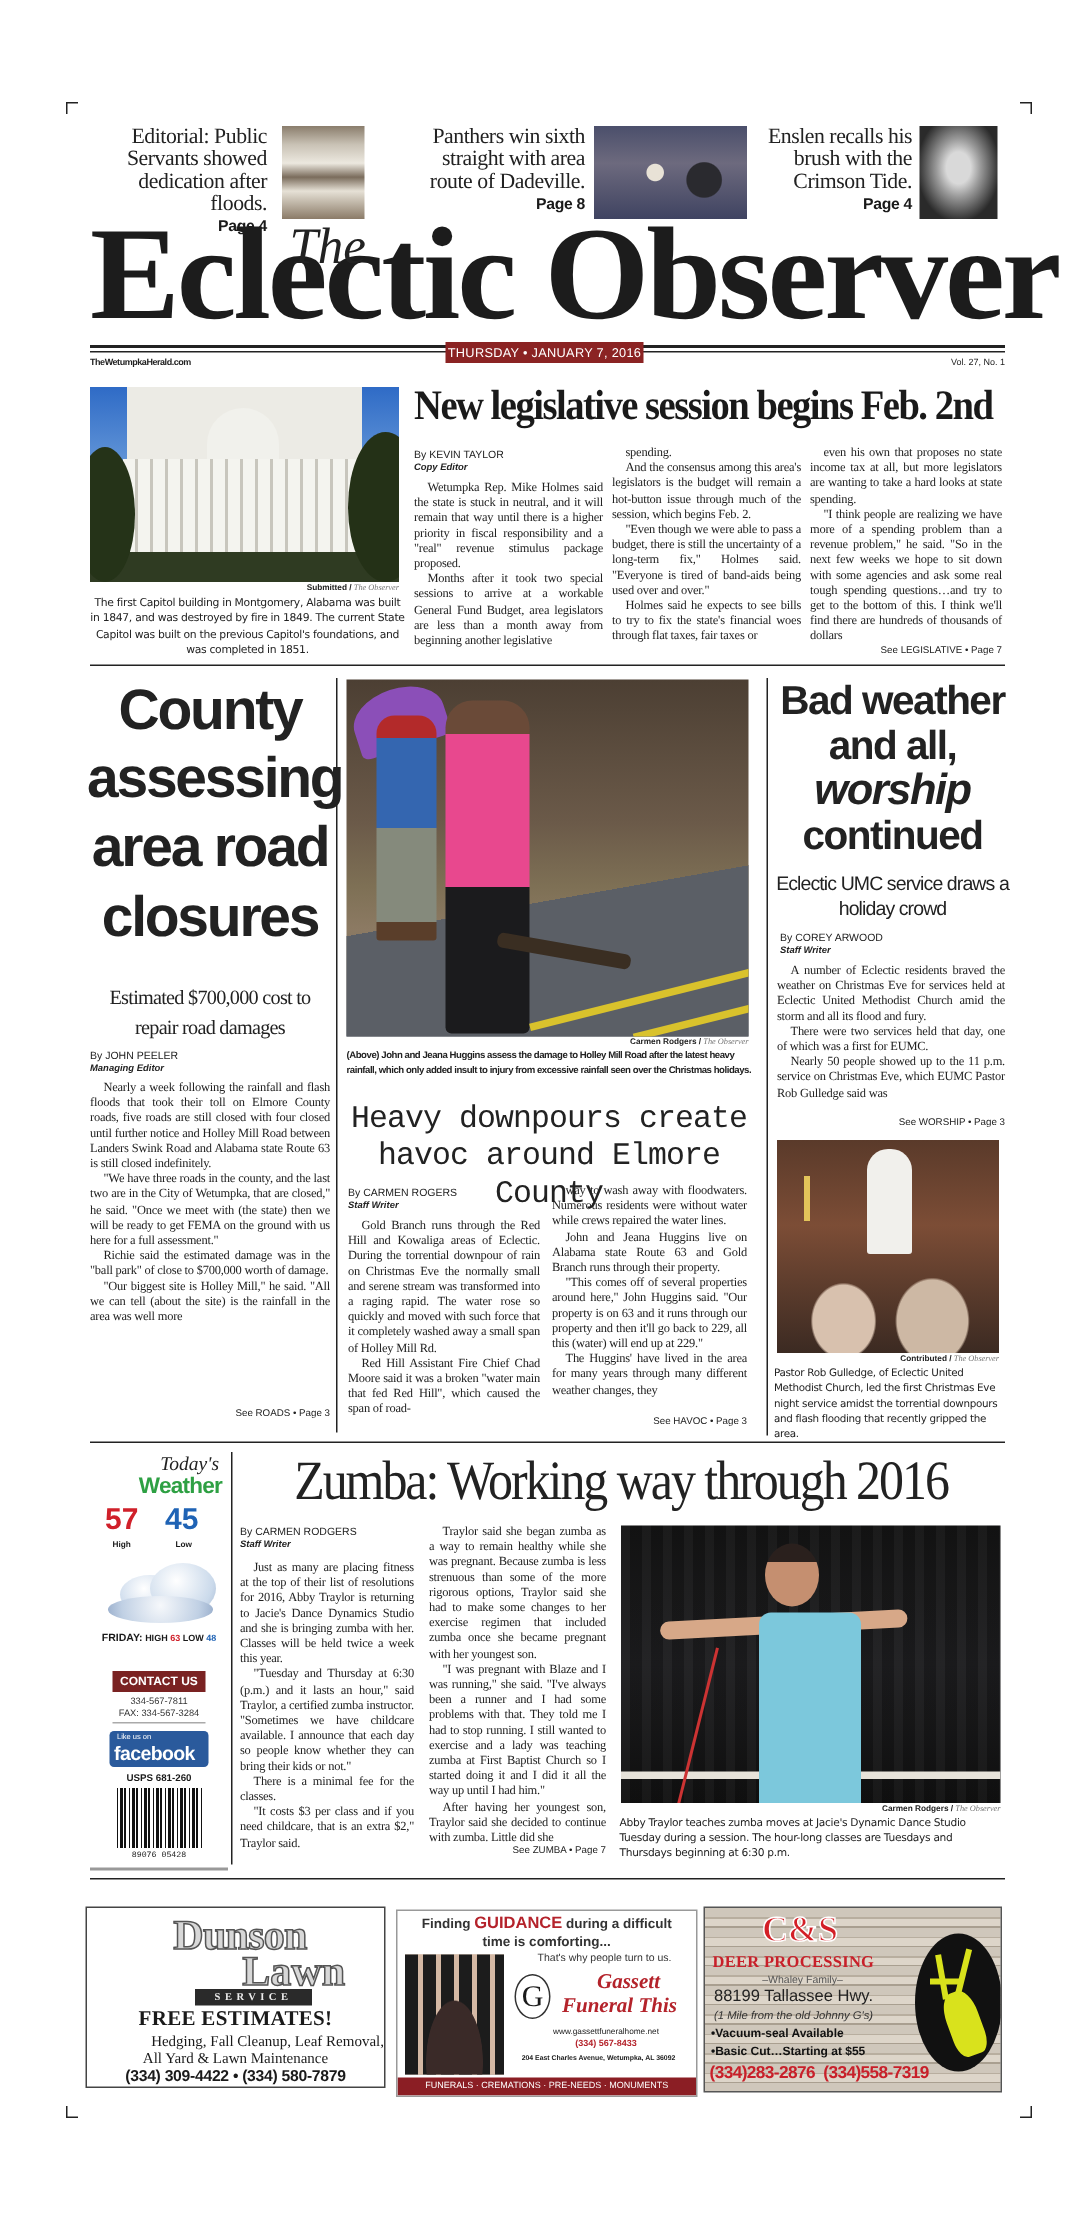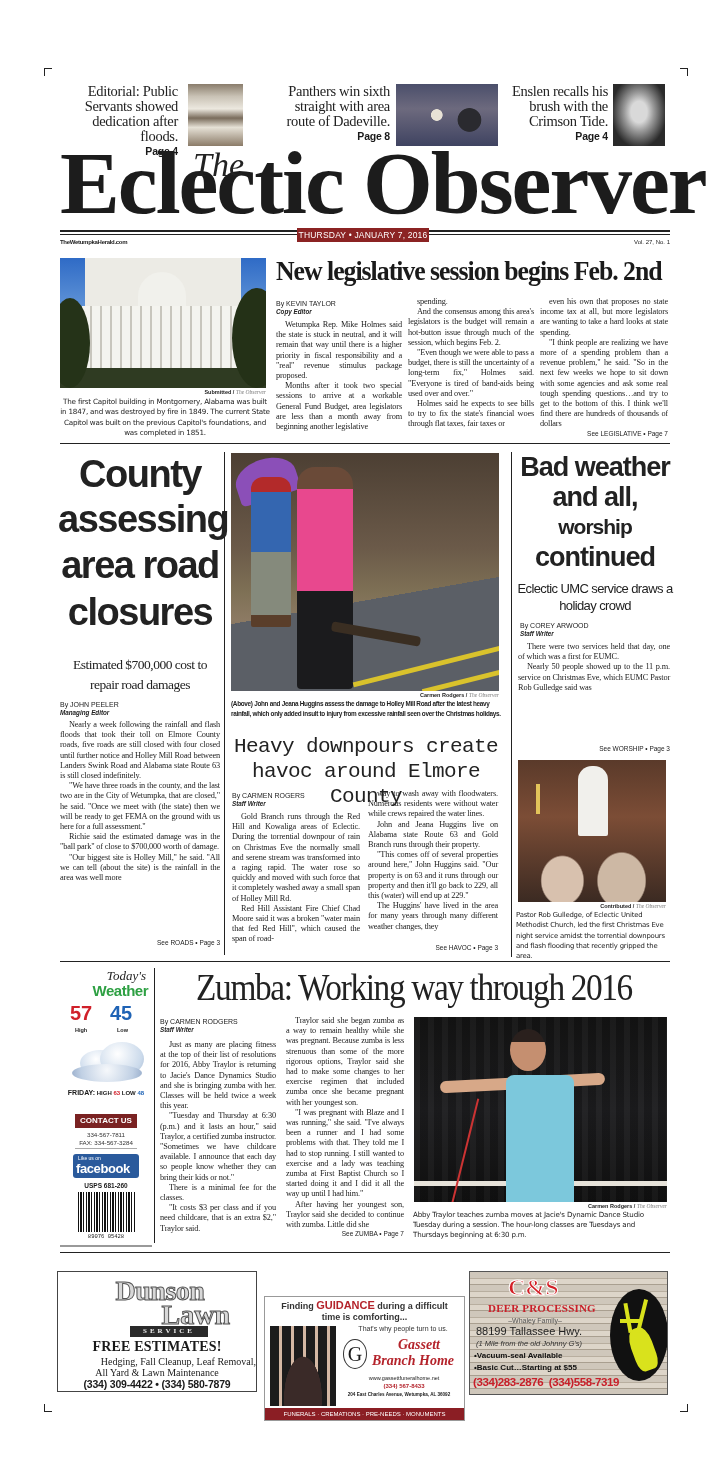--- a/index.html
+++ b/index.html
@@ -157,29 +157,30 @@
     <p>"This comes off of several properties around here," John Huggins said. "Our property is on 63 and it runs through our property and then it'll go back to 229, all this (water) will end up at 229."</p>
     <p>The Huggins' have lived in the area for many years through many different weather changes, they</p>
   </div>
 <div class="abs see" style="left:368px;top:944px;width:130px;">See HAVOC • Page 3</div>
 
 <div class="vline" style="left:511px;top:452px;height:505px;"></div>
 
 <div class="abs" style="left:515px;top:452px;width:160px;">
   <div class="hed-big" style="font-size:27px;line-height:30px;letter-spacing:-1px;">Bad weather</div>
   <div class="hed-big" style="font-size:27px;line-height:30px;letter-spacing:-1px;">and all,</div>
-  <div class="hed-big" style="font-size:21px;line-height:30px;letter-spacing:-1px;">worship</div>
+  <div class="hed-big" style="font-size:29px;line-height:30px;letter-spacing:-1px;font-style:italic;">worship</div>
   <div class="hed-big" style="font-size:27px;line-height:30px;letter-spacing:-1px;">continued</div>
 </div>
 <div class="abs deck" style="left:515px;top:580px;width:160px;font-size:13px;line-height:17px;">Eclectic UMC service draws a holiday crowd</div>
 <div class="abs byline" style="left:520px;top:622px;">
   <div>By COREY ARWOOD</div>
   <div class="role">Staff Writer</div>
 </div>
 <div class="abs body" style="left:518px;top:642px;width:152px;">
+    <p>A number of Eclectic residents braved the weather on Christmas Eve for services held at Eclectic United Methodist Church amid the storm and all its flood and fury.</p>
     <p>There were two services held that day, one of which was a first for EUMC.</p>
     <p>Nearly 50 people showed up to the 11 p.m. service on Christmas Eve, which EUMC Pastor Rob Gulledge said was</p>
   </div>
 <div class="abs see" style="left:518px;top:745px;width:152px;">See WORSHIP • Page 3</div>
 <div class="photo" style="left:518px;top:760px;width:148px;height:142px;background:
   radial-gradient(ellipse at 30% 85%,#d8c1ae 0 14%,transparent 15%),
   radial-gradient(ellipse at 70% 85%,#cdb8a4 0 16%,transparent 17%),
   radial-gradient(ellipse at 50% 25%,#f2f2f0 0 12%,transparent 13%),
   linear-gradient(180deg,#5a3a2a 0%,#7c4d36 40%,#3b2a22 100%);">
   <div style="position:absolute;left:60px;top:6px;width:30px;height:70px;border-radius:14px 14px 2px 2px;background:#f1f0ec;"></div>
@@ -261,41 +262,41 @@
     <div style="position:absolute;left:0;top:-2px;width:140px;text-align:center;font-family:'Liberation Serif',serif;font-weight:bold;font-size:28px;color:#d8d8d8;-webkit-text-stroke:1px #555;letter-spacing:-0.5px;">Dunson</div>
     <div style="position:absolute;left:0;top:22px;width:140px;text-align:right;font-family:'Liberation Serif',serif;font-weight:bold;font-size:28px;color:#d8d8d8;-webkit-text-stroke:1px #555;">Lawn</div>
     <div style="position:absolute;left:40px;top:49px;width:78px;height:11px;background:#2a2a2a;color:#eee;text-align:center;font-family:'Liberation Serif',serif;font-weight:bold;font-size:7px;line-height:11px;letter-spacing:3px;">SERVICE</div>
   </div>
   <div style="position:absolute;left:0;top:67px;width:198px;text-align:center;font-family:'Liberation Serif',serif;font-weight:bold;font-size:14px;letter-spacing:0.2px;">FREE ESTIMATES!</div>
   <div style="position:absolute;left:0;top:84px;width:198px;text-align:right;font-family:'Liberation Serif',serif;font-size:10px;">Hedging, Fall Cleanup, Leaf Removal,</div>
   <div style="position:absolute;left:0;top:95px;width:198px;text-align:center;font-family:'Liberation Serif',serif;font-size:10px;">All Yard &amp; Lawn Maintenance</div>
   <div style="position:absolute;left:0;top:106px;width:198px;text-align:center;font-family:'Liberation Sans',sans-serif;font-weight:bold;font-size:10.5px;letter-spacing:-0.2px;">(334) 309-4422 • (334) 580-7879</div>
 </div>
 
-<div class="ad" style="left:264px;top:1273px;width:201px;height:125px;border:1px solid #999;background:#fff;margin-top:23px;">
+<div class="ad" style="left:264px;top:1273px;width:201px;height:125px;border:1px solid #999;background:#fff;">
   <div style="position:absolute;left:0;top:2px;width:199px;text-align:center;font-family:'Liberation Sans',sans-serif;font-weight:bold;font-size:9px;color:#333;white-space:nowrap;">
     <span>Finding</span>
     <span style="color:#b4232b;font-size:11px;">GUIDANCE</span>
     <span>during a difficult</span>
   </div>
   <div style="position:absolute;left:0;top:15px;width:199px;text-align:center;font-family:'Liberation Sans',sans-serif;font-weight:bold;font-size:9px;color:#333;">time is comforting...</div>
   <div style="position:absolute;left:5px;top:29px;width:66px;height:80px;background:radial-gradient(ellipse at 50% 90%,#3a2a28 0 40%,transparent 41%),repeating-linear-gradient(90deg,#1c1c1c 0 9px,#d4b8a4 9px 12px),linear-gradient(180deg,#c7a98f,#8a6b59);"></div>
   <div style="position:absolute;left:78px;top:28px;width:120px;text-align:center;font-family:'Liberation Sans',sans-serif;font-size:7px;color:#333;">That's why people turn to us.</div>
   <div style="position:absolute;left:78px;top:42px;width:24px;height:30px;border:1px solid #333;border-radius:50%;text-align:center;font-family:'Liberation Serif',serif;font-size:20px;line-height:28px;">G</div>
   <div style="position:absolute;left:110px;top:40px;width:88px;text-align:center;font-family:'Liberation Serif',serif;font-style:italic;font-weight:bold;font-size:14px;color:#b4232b;">Gassett</div>
-  <div style="position:absolute;left:96px;top:56px;width:104px;text-align:center;font-family:'Liberation Serif',serif;font-style:italic;font-weight:bold;font-size:14px;color:#b4232b;white-space:nowrap;">Branch Home</div>
+  <div style="position:absolute;left:96px;top:56px;width:104px;text-align:center;font-family:'Liberation Serif',serif;font-style:italic;font-weight:bold;font-size:14px;color:#b4232b;white-space:nowrap;">Funeral This</div>
   <div style="position:absolute;left:80px;top:78px;width:118px;text-align:center;font-family:'Liberation Sans',sans-serif;font-size:5.5px;">www.gassettfuneralhome.net</div>
   <div style="position:absolute;left:80px;top:86px;width:118px;text-align:center;font-family:'Liberation Sans',sans-serif;font-weight:bold;font-size:6px;color:#b4232b;">(334) 567-8433</div>
   <div style="position:absolute;left:68px;top:95px;width:132px;text-align:center;font-family:'Liberation Sans',sans-serif;font-size:4.6px;font-weight:bold;white-space:nowrap;">204 East Charles Avenue, Wetumpka, AL 36092</div>
   <div style="position:absolute;left:0;top:111px;width:199px;height:12px;background:#8b1e24;color:#fff;text-align:center;font-family:'Liberation Sans',sans-serif;font-size:6px;line-height:12px;white-space:nowrap;">FUNERALS · CREMATIONS · PRE-NEEDS · MONUMENTS</div>
 </div>
 
 <div class="ad" style="left:469px;top:1271px;width:199px;height:124px;border:1px solid #555;background:repeating-linear-gradient(180deg,#cfc7bb 0 6px,#b8ae9f 6px 7px,#ddd5c9 7px 12px,#a99f90 12px 13px);">
   <div style="position:absolute;left:38px;top:2px;font-family:'Liberation Serif',serif;font-weight:bold;font-size:24px;color:#d31f26;-webkit-text-stroke:1px #fff;">C&amp;S</div>
-  <div style="position:absolute;left:18px;top:30px;font-family:'Liberation Serif',serif;font-weight:bold;font-size:11px;color:#c8202a;letter-spacing:0.2px;white-space:nowrap;">DEER PROCESSING</div>
+  <div style="position:absolute;left:5px;top:30px;font-family:'Liberation Serif',serif;font-weight:bold;font-size:11px;color:#c8202a;letter-spacing:0.2px;white-space:nowrap;">DEER PROCESSING</div>
   <div style="position:absolute;left:10px;top:45px;width:110px;text-align:center;font-family:'Liberation Sans',sans-serif;font-size:7px;color:#555;">–Whaley Family–</div>
   <div style="position:absolute;left:6px;top:53px;font-family:'Liberation Sans',sans-serif;font-size:11px;color:#222;white-space:nowrap;">88199 Tallassee Hwy.</div>
   <div style="position:absolute;left:6px;top:67px;font-family:'Liberation Sans',sans-serif;font-style:italic;font-size:7.5px;color:#333;white-space:nowrap;">(1 Mile from the old Johnny G's)</div>
   <div style="position:absolute;left:4px;top:79px;font-family:'Liberation Sans',sans-serif;font-weight:bold;font-size:8px;color:#111;white-space:nowrap;">•Vacuum-seal Available</div>
   <div style="position:absolute;left:4px;top:91px;font-family:'Liberation Sans',sans-serif;font-weight:bold;font-size:8px;color:#111;white-space:nowrap;">•Basic Cut…Starting at $55</div>
   <div style="position:absolute;left:3px;top:104px;font-family:'Liberation Sans',sans-serif;font-weight:bold;font-size:11.5px;color:#c8202a;white-space:pre;letter-spacing:-0.4px;">(334)283-2876  (334)558-7319</div>
   <div style="position:absolute;left:140px;top:17px;width:58px;height:92px;border-radius:50%;background:#111;overflow:hidden;">
     <div style="position:absolute;left:22px;top:38px;width:22px;height:44px;border-radius:40% 40% 30% 30%;background:#d9e21c;transform:rotate(-20deg);"></div>
     <div style="position:absolute;left:16px;top:14px;width:4px;height:30px;background:#d9e21c;transform:rotate(-10deg);"></div>
     <div style="position:absolute;left:30px;top:10px;width:4px;height:34px;background:#d9e21c;transform:rotate(14deg);"></div>

